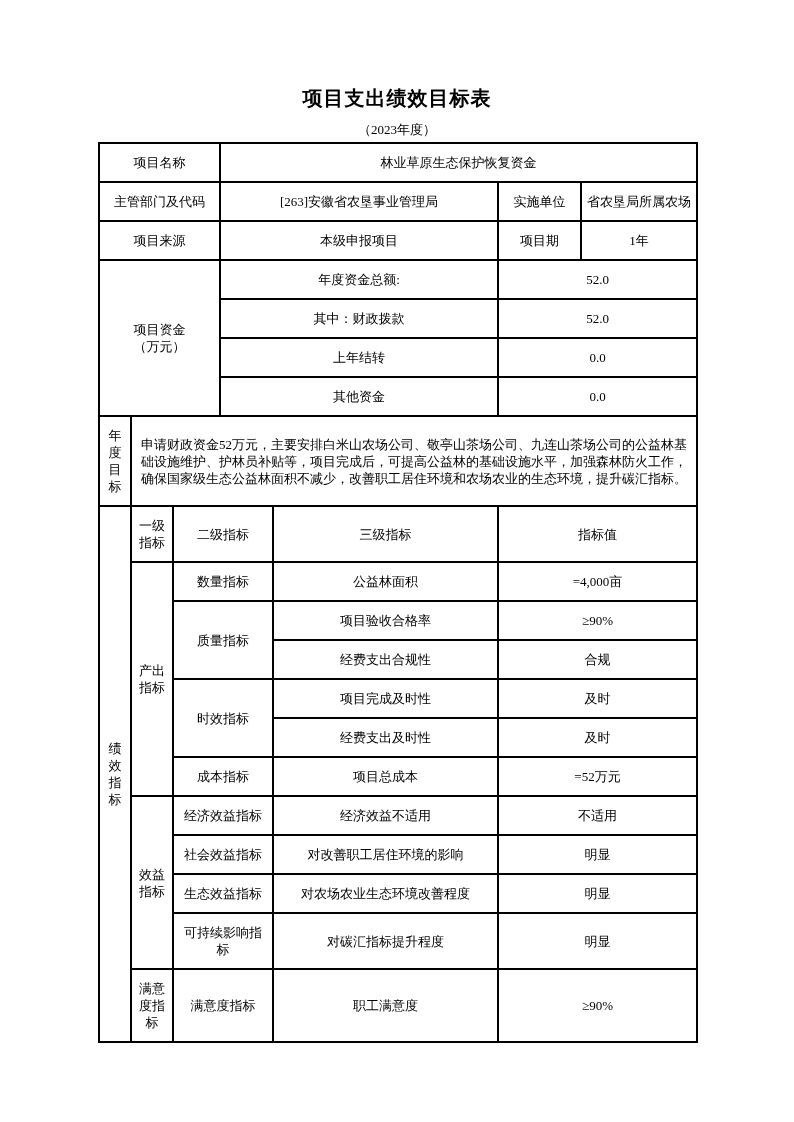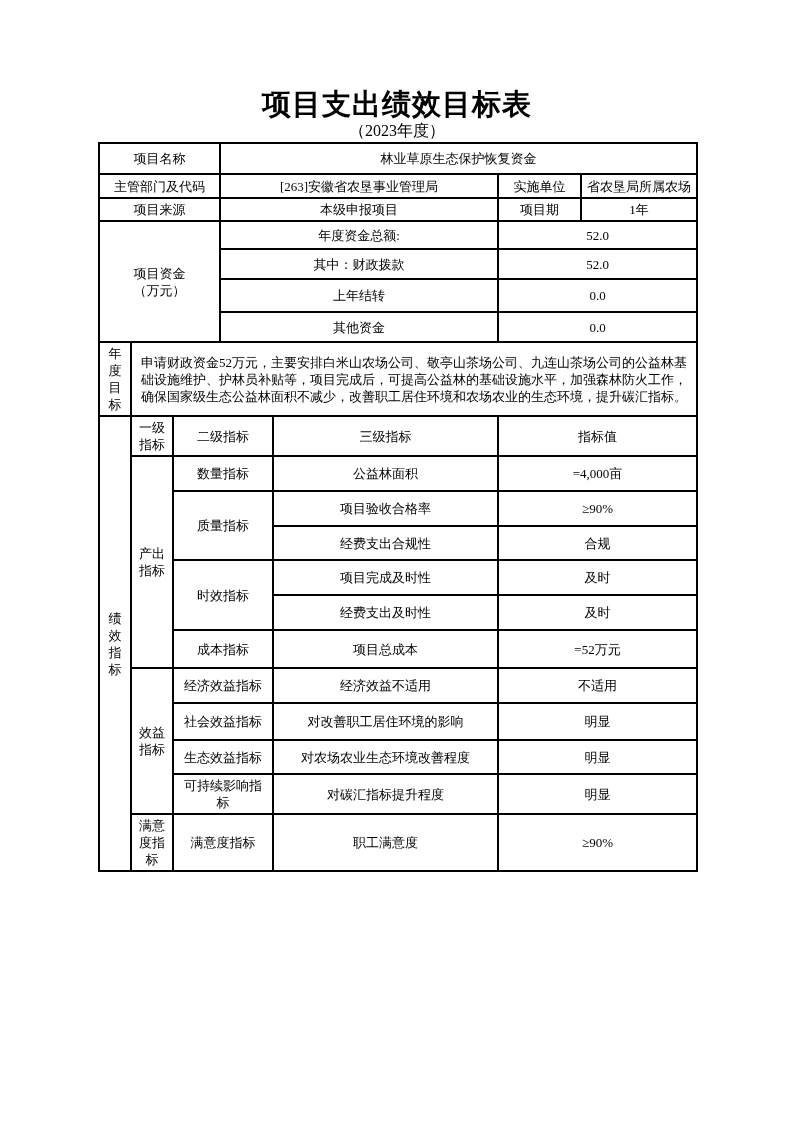--- a/index.html
+++ b/index.html
@@ -7,39 +7,39 @@
     position:relative;
     width:794px; height:1122px;
     background:#ffffff;
     color:#000;
     font-family:"Liberation Serif", serif;
     overflow:hidden;
   }
   .doc-title {
     position:absolute; top:85px; left:0; width:794px;
     text-align:center;
-    font-size:29px; font-weight:bold;
+    font-size:20px; font-weight:bold;
     letter-spacing:1px;
   }
   .doc-subtitle {
     position:absolute; top:121px; left:0; width:794px;
     text-align:center;
-    font-size:16px;
+    font-size:13px;
   }
   table.main {
     position:absolute; left:98px; top:142px;
     width:598px;
     border-collapse:collapse;
     table-layout:fixed;
   }
   table.main td {
     border:2px solid #000;
     font-size:13px;
     line-height:17px;
-    padding:2px 4px;
+    padding:10px 4px;
     text-align:center;
     vertical-align:middle;
     overflow:hidden;
   }
   td.left   { text-align:left; }
   td.right  { text-align:right; padding-right:3px; font-size:12px; }
   td.prelines { white-space:pre-line;margin-top:37px; }
   td.goal-text {
     text-align:justify;
     font-size:13px; line-height:19px;

